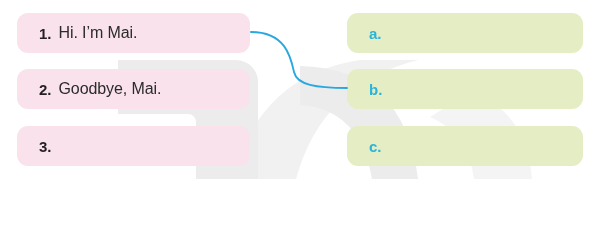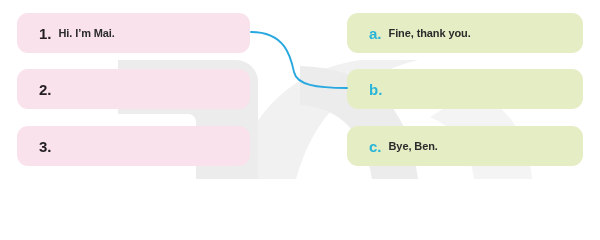--- a/index.html
+++ b/index.html
@@ -73,25 +73,24 @@
     font-size: 15px;
     font-weight: bold;
     color: #231f20;
     margin-right: 7px;
     white-space: nowrap;
   }
   .item.right .marker {
     color: #29b4d8;
   }
   .text {
-    font-size: 11px;
+    font-size: 16px;
     color: #2b2b2b;
     white-space: nowrap;
     letter-spacing: -0.1px;
-    font-weight: bold;
   }
 </style>
 </head>
 <body>
 
 <div id="stage">
 
   <svg id="watermark" viewBox="0 0 600 179" xmlns="http://www.w3.org/2000/svg" aria-hidden="true">
     <g fill="#ececec">
       <path d="M118 60 H236 a22 22 0 0 1 22 22 V179 H196 V122 a8 8 0 0 0 -8 -8 H118 Z"></path>
@@ -105,33 +104,32 @@
     <path d="M251,32 C286,32 291,58 294,72 C297,85 316,88 347,88" fill="none" stroke="#29a8e0" stroke-width="1.9" stroke-linecap="round"></path>
   </svg>
 
   <div class="item left row1">
     <span class="marker">1.</span>
     <span class="text">Hi. I’m Mai.</span>
   </div>
 
   <div class="item left row2">
     <span class="marker">2.</span>
+    <span class="text">Goodbye, Mai.</span>
   </div>
 
   <div class="item left row3">
     <span class="marker">3.</span>
   </div>
 
   <div class="item right row1">
     <span class="marker">a.</span>
-    <span class="text">Fine, thank you.</span>
   </div>
 
   <div class="item right row2">
     <span class="marker">b.</span>
   </div>
 
   <div class="item right row3">
     <span class="marker">c.</span>
-    <span class="text">Bye, Ben.</span>
   </div>
 
 </div>
 
 </body></html>

